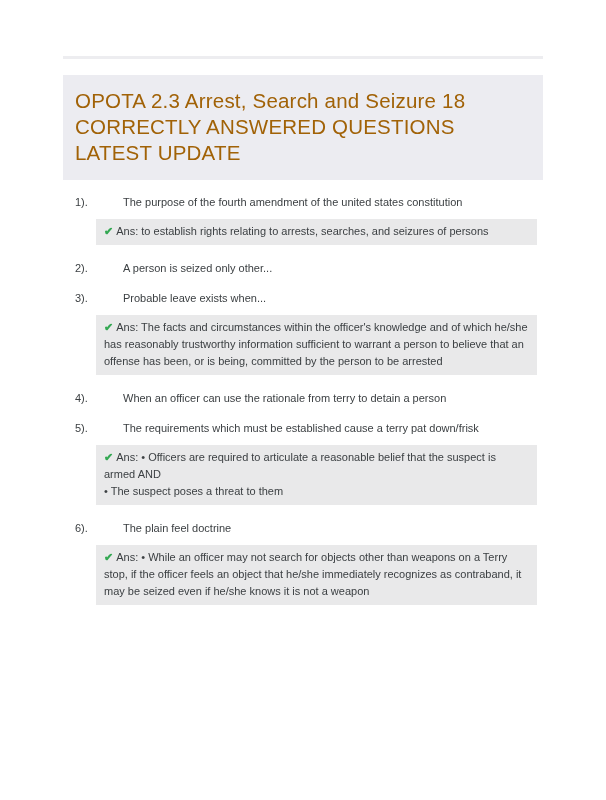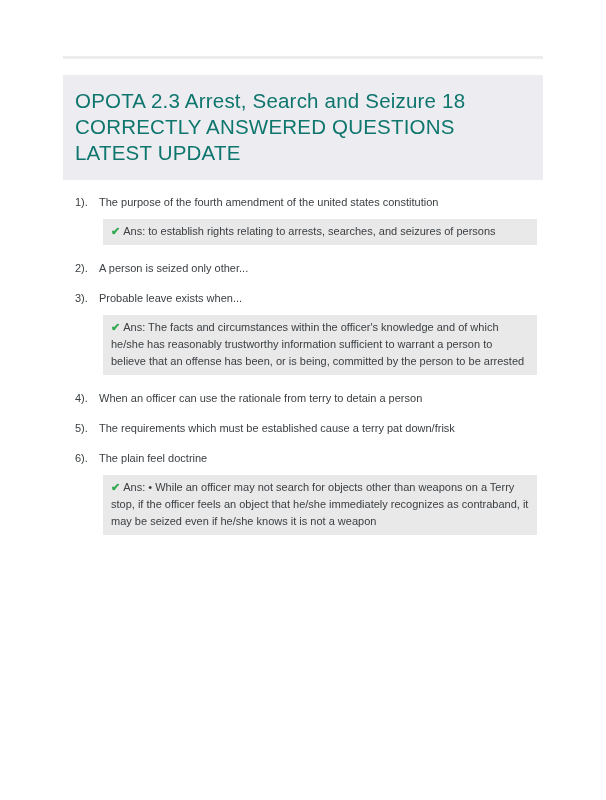--- a/index.html
+++ b/index.html
@@ -16,34 +16,34 @@
     margin:56px 63px 0 63px;
     height:3px; background:#ededf0;
   }
 
   .title-box {
     margin:16px 63px 0 63px;
     width:480px;
     background:#ececf1;
     padding:13px 12px 14px 12px;
     font-size:20.5px; line-height:26px;
-    color:#0f766e;
+    color:#a16207;
     letter-spacing:0.2px;
   }
 
   .questions { margin-top:15px; }
 
   .q-row { margin:0 69px 16px 75px; }
 
   .q-head { display:flex; align-items:flex-start; font-size:11px; line-height:14px; color:#3c4043; }
   .q-num { width:24px; flex:none; }
-  .q-text { flex:1; }
+  .q-text { flex:1;margin-left:24px; }
 
   .answer-box {
-    margin-left:28px; margin-top:10px;
+    margin-left:21px; margin-top:10px;
     background:#e9e9ea;
     padding:4px 8px 5px 8px;
     font-size:11px; line-height:17px;
     color:#3c4043;
   }
   .check {
     color:#34a853; font-weight:bold;
     margin-right:3px; font-size:11px;
   }
   .answer-text { white-space:pre-wrap; }
@@ -93,20 +93,24 @@
         <span class="q-num">4).</span>
         <span class="q-text">When an officer can use the rationale from terry to detain a person</span>
       </div>
     </div>
 
     <div class="q-row">
       <div class="q-head">
         <span class="q-num">5).</span>
         <span class="q-text">The requirements which must be established cause a terry pat down/frisk</span>
       </div>
+      <div class="answer-box">
+        <span class="check">✔</span><span class="answer-text">Ans: • Officers are required to articulate a reasonable belief that the suspect is armed AND
+• The suspect poses a threat to them</span>
+      </div>
     </div>
 
     <div class="q-row">
       <div class="q-head">
         <span class="q-num">6).</span>
         <span class="q-text">The plain feel doctrine</span>
       </div>
       <div class="answer-box">
         <span class="check">✔</span><span class="answer-text">Ans: • While an officer may not search for objects other than weapons on a Terry stop, if the officer feels an object that he/she immediately recognizes as contraband, it may be seized even if he/she knows it is not a weapon</span>
       </div>

